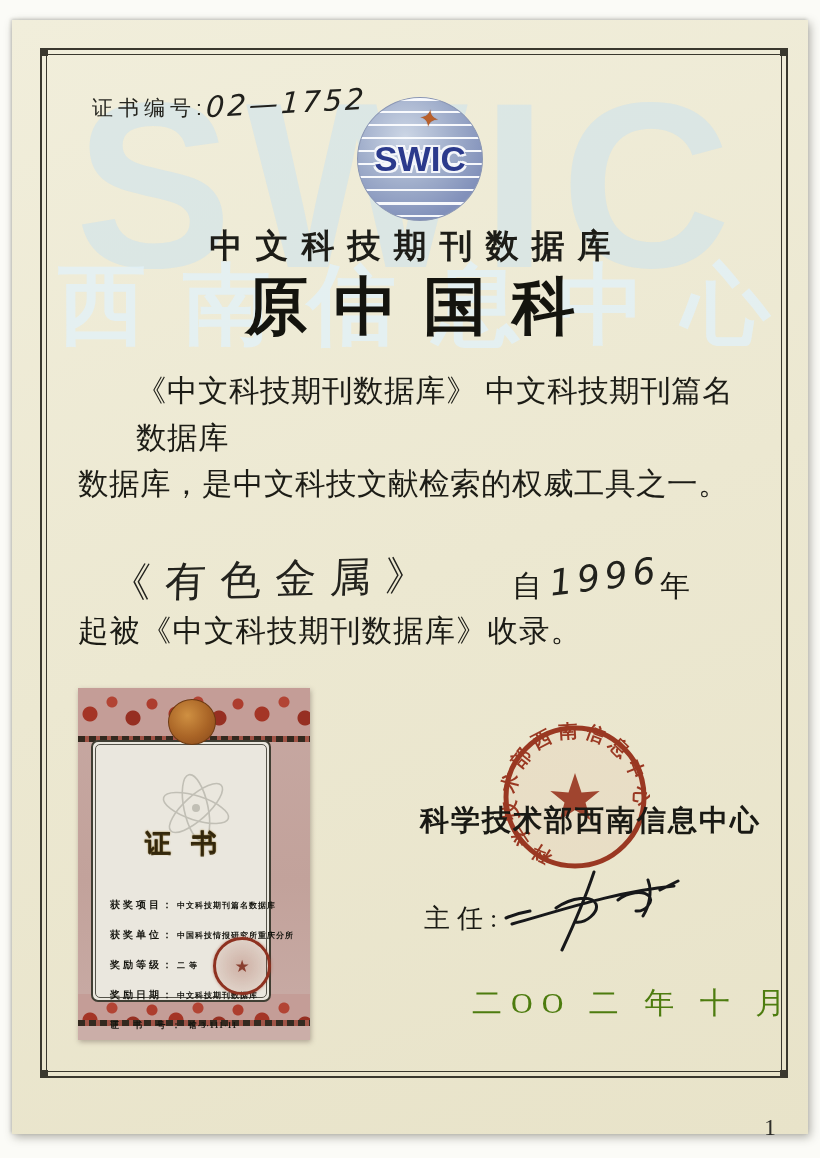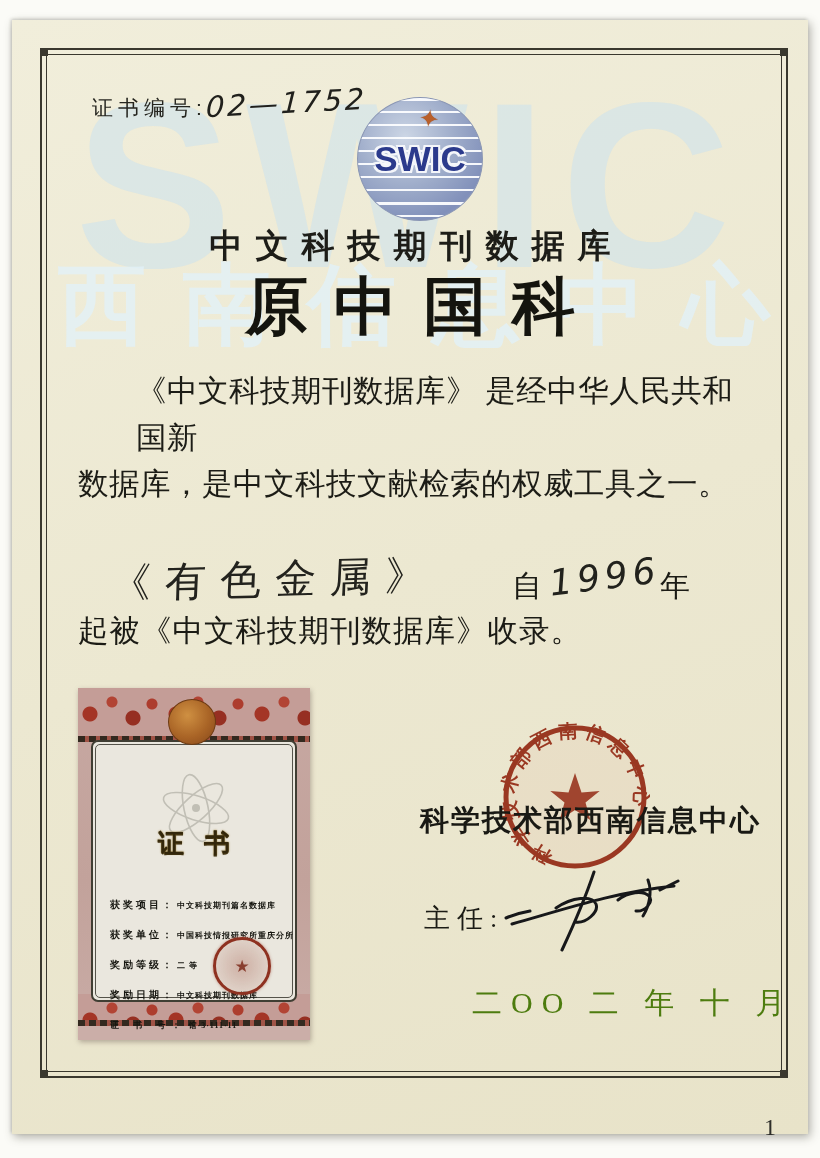--- a/index.html
+++ b/index.html
@@ -84,21 +84,21 @@
       radial-gradient(circle at 74px 16px, #ad3d2e 5px, rgba(0,0,0,0) 6px);
     background-size:86px 44px; }
   .band.top { top:0; }
   .band.top::after, .band.bot::after { content:""; position:absolute; left:0; right:0; bottom:0;
     height:6px; background:repeating-linear-gradient(90deg,#33291f 0 7px,#a05346 7px 11px); }
   .band.bot { bottom:14px; height:32px; }
   .botstrip { position:absolute; left:0; right:0; bottom:0; height:14px; background:#cbaea8; }
   .inset-emblem { position:absolute; left:90px; top:11px; width:48px; height:46px;
     border-radius:50%; z-index:4; border:1px solid #6d3a12;
     background:radial-gradient(circle at 40% 35%, #cf9042 0%, #a96426 55%, #86471a 100%); }
-  .inset-inner { position:absolute; left:13px; top:52px; width:206px; height:262px;
+  .inset-inner { position:absolute; left:13px; top:52px; width:180px; height:262px;
     background:#eae7de; border:2px solid #403e33; border-radius:7px; z-index:3; }
   .inset-inner::before { content:""; position:absolute; inset:2px;
     border:1px solid #55534a; border-radius:5px; }
   .inset-atom { position:absolute; left:60px; top:30px; opacity:.33; }
   .inset-title { position:absolute; left:0; right:0; top:84px; text-align:center;
     font-weight:bold; font-size:26px; letter-spacing:20px; text-indent:20px;
     color:#33270c; text-shadow:0 0 2px #96762a, 0 1px 0 #1f1808; }
   .inset-fields { position:absolute; left:17px; top:152px; right:8px; }
   .f-row { margin-bottom:12px; white-space:nowrap; }
   .f-label { font-family:Liberation Serif, serif; font-weight:bold;
@@ -155,21 +155,21 @@
   <div class="logo">
     <div class="logo-globe"></div>
     <div class="logo-star">✦</div>
     <div class="logo-text">SWIC</div>
   </div>
 
   <div class="subtitle">中文科技期刊数据库</div>
   <div class="title">原中国科</div>
 
   <div class="body-par">
-    <div class="l1">《中文科技期刊数据库》 是经中华人民共和国新</div>
+    <div class="l1">《中文科技期刊数据库》 中文科技期刊篇名数据库</div>
     <div>数据库，是中文科技文献检索的权威工具之一。</div>
   </div>
 
   <div class="journal-name">《有色金属》</div>
   <div class="since-label">自</div>
   <div class="since-year">1996</div>
   <div class="year-label">年</div>
   <div class="included">起被《中文科技期刊数据库》收录。</div>
 
   <div class="inset">

